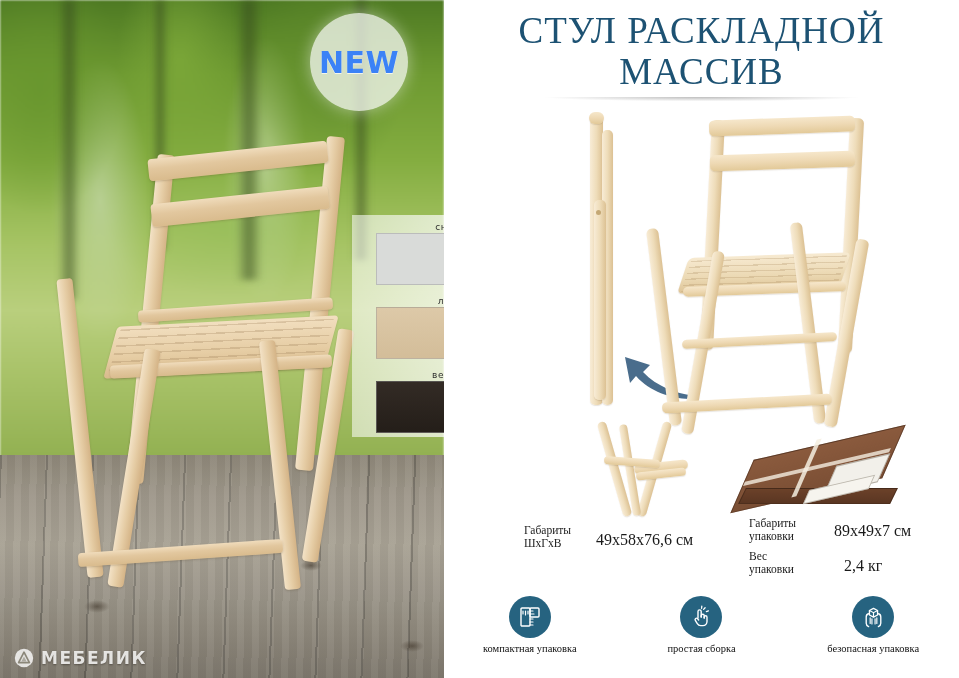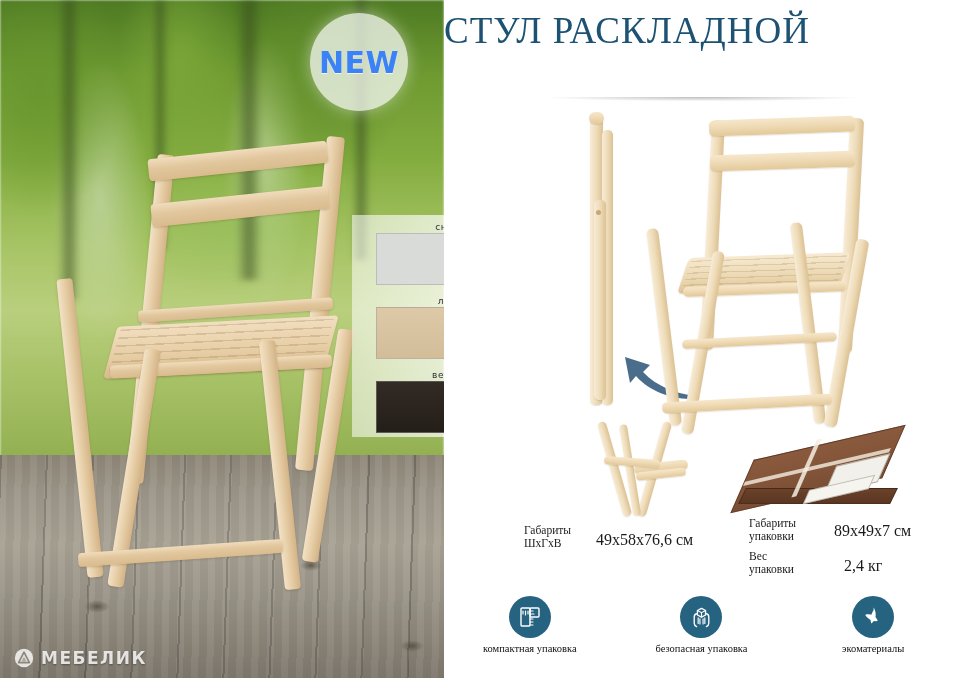--- a/index.html
+++ b/index.html
@@ -155,21 +155,21 @@
   #right {
     position: absolute;
     left: 444px; top: 0;
     width: 515px; height: 678px;
     background: #ffffff;
   }
   #title-block {
     position: absolute;
     left: 0; top: 10px;
     width: 515px;
-    text-align: left;
+    text-align: center;
   }
   #title-block .t-line {
     font-family: "Liberation Serif", "DejaVu Serif", serif;
     color: #1d5273;
     font-size: 37px;
     line-height: 41px;
     letter-spacing: 1px;
     white-space: nowrap;
   }
   #title-divider {
@@ -335,20 +335,21 @@
     <div class="swatch-row" style="top:154px;">
       <div class="swatch-label">венге</div>
       <div class="swatch-chip" style="background:linear-gradient(to bottom,#332b25,#241e19);"></div>
     </div>
   </div>
 
   <div id="right">
 
     <div id="title-block">
       <div class="t-line">СТУЛ РАСКЛАДНОЙ</div>
+      <div class="t-line">МАССИВ</div>
     </div>
     <div id="title-divider"></div>
 
     <div id="illus">
 
       <div>
         <div class="iw iw-v" style="left:146px; top:5px;   width:13px; height:290px;"></div>
         <div class="iw iw-v" style="left:158px; top:20px;  width:11px; height:275px;"></div>
         <div class="iw iw-v" style="left:150px; top:90px;  width:12px; height:200px;"></div>
         <div style="position:absolute;left:152px;top:100px;width:5px;height:5px;border-radius:50%;background:#c4a875;"></div>
@@ -431,39 +432,41 @@
           <svg width="24" height="24" viewBox="0 0 24 24">
             <rect x="3" y="3" width="9" height="18" rx="1" fill="none" stroke="#ffffff" stroke-width="1.4"></rect>
             <rect x="12" y="3" width="9" height="9" rx="1" fill="none" stroke="#ffffff" stroke-width="1.4"></rect>
             <path d="M12 6h3M12 9h4M5 6v3M7.5 6v4M10 6v3" stroke="#ffffff" stroke-width="1.2" stroke-linecap="round"></path>
             <path d="M12 14h3M12 17h3M12 20h3" stroke="#ffffff" stroke-width="1.2" stroke-linecap="round"></path>
           </svg>
         </div>
         <div class="f-label">компактная упаковка</div>
       </div>
 
+      <div class="feature">
+        <div class="f-circle">
+          <svg width="24" height="24" viewBox="0 0 24 24">
+            <path d="M9 13V6.5a1.6 1.6 0 0 1 3.2 0V12" fill="none" stroke="#ffffff" stroke-width="1.4" stroke-linecap="round"></path>
+            <path d="M12.2 12v-1.2a1.5 1.5 0 0 1 3 0V13" fill="none" stroke="#ffffff" stroke-width="1.4" stroke-linecap="round"></path>
+            <path d="M15.2 13v-.8a1.4 1.4 0 0 1 2.8 0v4.3c0 2.3-1.8 4.1-4.1 4.1h-2.2c-1.6 0-2.6-.7-3.4-2l-2-3.3a1.4 1.4 0 0 1 2.2-1.7L9.6 15" fill="none" stroke="#ffffff" stroke-width="1.4" stroke-linecap="round" stroke-linejoin="round"></path>
+            <path d="M14.6 4.4l1.5-1.6M17.4 6.6l2-.8M12.6 3.3l.2-2.1" stroke="#ffffff" stroke-width="1.3" stroke-linecap="round"></path>
+          </svg>
+        </div>
+        <div class="f-label">простая сборка</div>
+      </div>
 
       <div class="feature">
         <div class="f-circle">
           <svg width="25" height="25" viewBox="0 0 24 24">
             <path d="M12 3.2l3.9 2.1v4.3L12 11.7 8.1 9.6V5.3z" fill="none" stroke="#ffffff" stroke-width="1.3" stroke-linejoin="round"></path>
             <path d="M8.1 5.3L12 7.4l3.9-2.1M12 7.4v4.3" fill="none" stroke="#ffffff" stroke-width="1.1"></path>
             <path d="M7.2 8.4c-1.3.4-2.2 1.6-2.2 3v6.2c0 1.6.9 2.6 2.3 3.2" fill="none" stroke="#ffffff" stroke-width="1.3" stroke-linecap="round"></path>
             <path d="M16.8 8.4c1.3.4 2.2 1.6 2.2 3v6.2c0 1.6-.9 2.6-2.3 3.2" fill="none" stroke="#ffffff" stroke-width="1.3" stroke-linecap="round"></path>
             <path d="M8.8 12.2v5.6M10.5 13.2v5M13.5 13.2v5M15.2 12.2v5.6" stroke="#ffffff" stroke-width="1.1" stroke-linecap="round"></path>
           </svg>
         </div>
         <div class="f-label">безопасная упаковка</div>
       </div>
 
-      <div class="feature">
-        <div class="f-circle">
-          <svg width="24" height="24" viewBox="0 0 24 24">
-            <path d="M12.6 2.4c2.6 4.2 2.9 9.4.4 13.4-.7 1.1-1.7 2-2.8 2.6-1.1-3.6-.7-7.6 1.1-10.9.4-.8.8-1.6 1.3-2.3" fill="#ffffff"></path>
-            <path d="M4.6 9.6c3.9-1 8.1.3 10.6 3.5.7.9 1.2 1.9 1.5 3-3.7.5-7.5-.7-10.1-3.3-.7-.7-1.4-1.5-2-2.4" fill="#ffffff"></path>
-          </svg>
-        </div>
-        <div class="f-label">экоматериалы</div>
-      </div>
     </div>
 
   </div>
 </div>
 
 </body></html>

